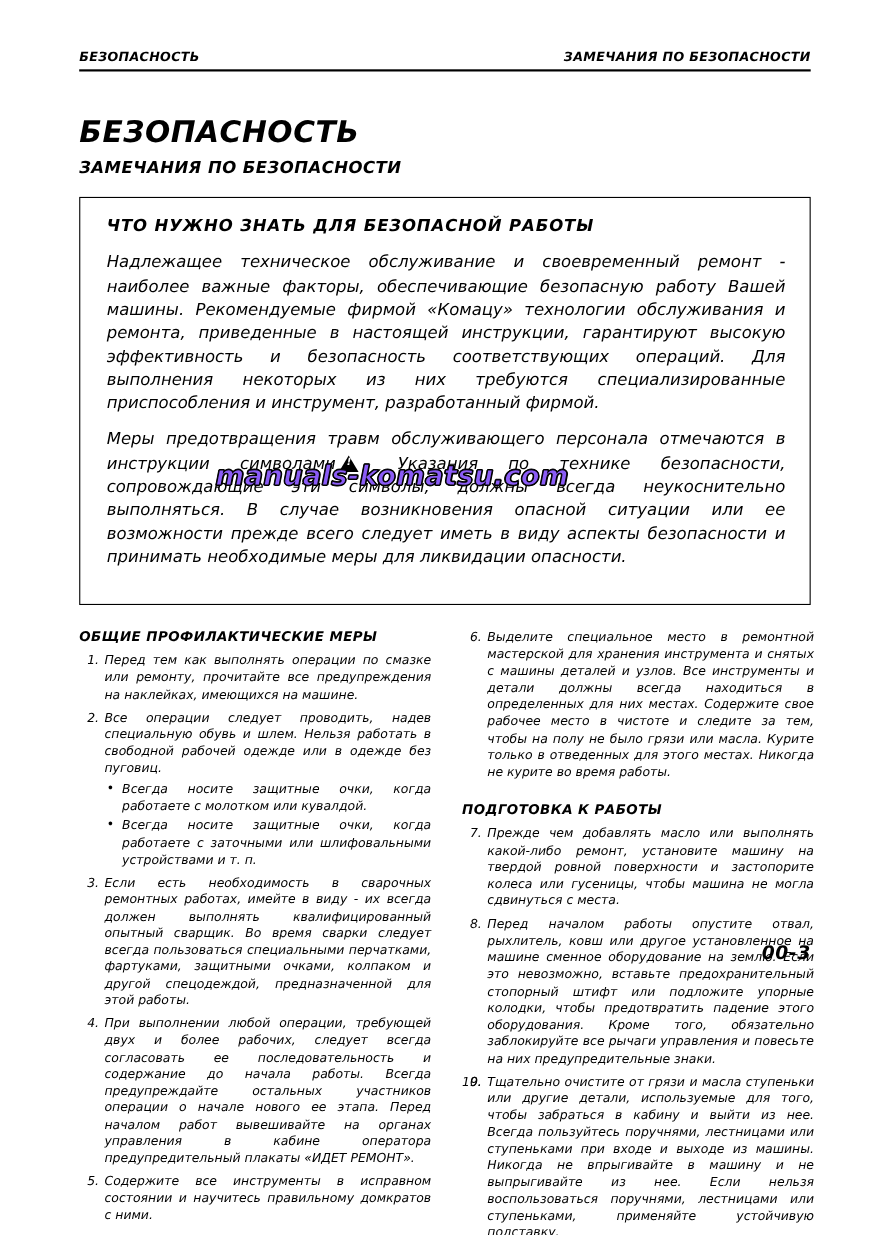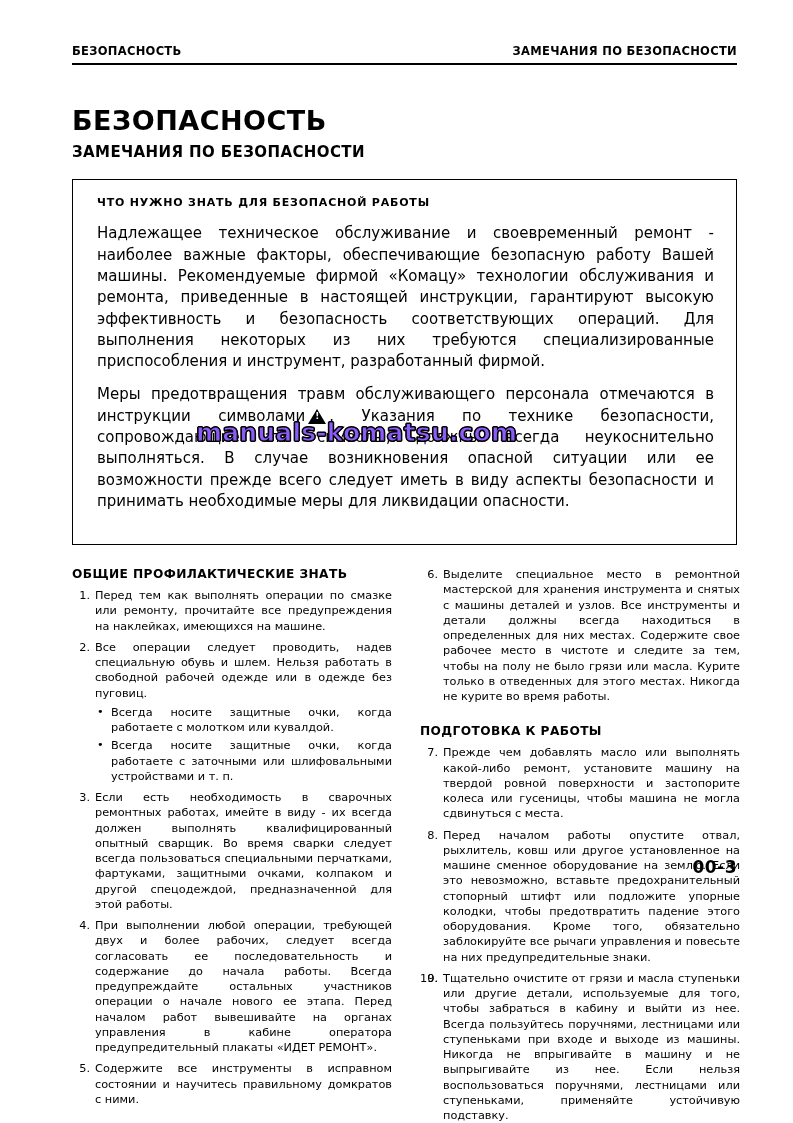--- a/index.html
+++ b/index.html
@@ -15,20 +15,21 @@
     color: #000000;
     overflow: hidden;
   }
   .page {
     position: absolute;
     left: 0; top: 0;
     width: 793px;
     height: 913px;
     box-sizing: border-box;
     padding: 44px 56px 60px 72px;
+    font-style: italic;
   }
   
   .header {
     display: flex;
     justify-content: space-between;
     align-items: flex-end;
     font-weight: bold;
     font-size: 11.5px;
     letter-spacing: 0.3px;
     padding-bottom: 5px;
@@ -54,21 +55,21 @@
   }
 
   
   .callout {
     border: 1.6px solid #000;
     padding: 16px 22px 20px 24px;
     margin-bottom: 22px;
     position: relative;
   }
   .callout-title {
-    font-size: 11px;
+    font-size: 15px;
     font-weight: bold;
     letter-spacing: 0.8px;
     margin-bottom: 14px;
   }
   .callout p {
     margin: 0 0 12px 0;
     font-size: 15px;
     line-height: 1.42;
     text-align: justify;
   }
@@ -202,21 +203,21 @@
     <div class="callout-title">ЧТО НУЖНО ЗНАТЬ ДЛЯ БЕЗОПАСНОЙ РАБОТЫ</div>
     <p>Надлежащее техническое обслуживание и своевременный ремонт - наиболее важные факторы, обеспечивающие безопасную работу Вашей машины. Рекомендуемые фирмой «Комацу» технологии обслуживания и ремонта, приведенные в настоящей инструкции, гарантируют высокую эффективность и безопасность соответствующих операций. Для выполнения некоторых из них требуются специализированные приспособления и инструмент, разработанный фирмой.</p>
     <p><span>Меры предотвращения травм обслуживающего персонала отмечаются в инструкции символами</span><span class="warn-tri"></span><span>. Указания по технике безопасности, сопровождающие эти символы, должны всегда неукоснительно выполняться. В случае возникновения опасной ситуации или ее возможности прежде всего следует иметь в виду аспекты безопасности и принимать необходимые меры для ликвидации опасности.</span></p>
   </div>
 
   <div class="watermark">manuals-komatsu.com</div>
 
   <div class="columns">
 
     <div class="col">
-      <div class="sec-head">ОБЩИЕ ПРОФИЛАКТИЧЕСКИЕ ЗНАТЬ</div>
+      <div class="sec-head">ОБЩИЕ ПРОФИЛАКТИЧЕСКИЕ МЕРЫ</div>
       <ol class="num">
         <li>
           <span class="n">1.</span>
           <span>Перед тем как выполнять операции по смазке или ремонту, прочитайте все предупреждения на наклейках, имеющихся на машине.</span>
         </li>
         <li>
           <span class="n">2.</span>
           <span>Все операции следует проводить, надев специальную обувь и шлем. Нельзя работать в свободной рабочей одежде или в одежде без пуговиц.</span>
           <ul class="bul">
             <li>

